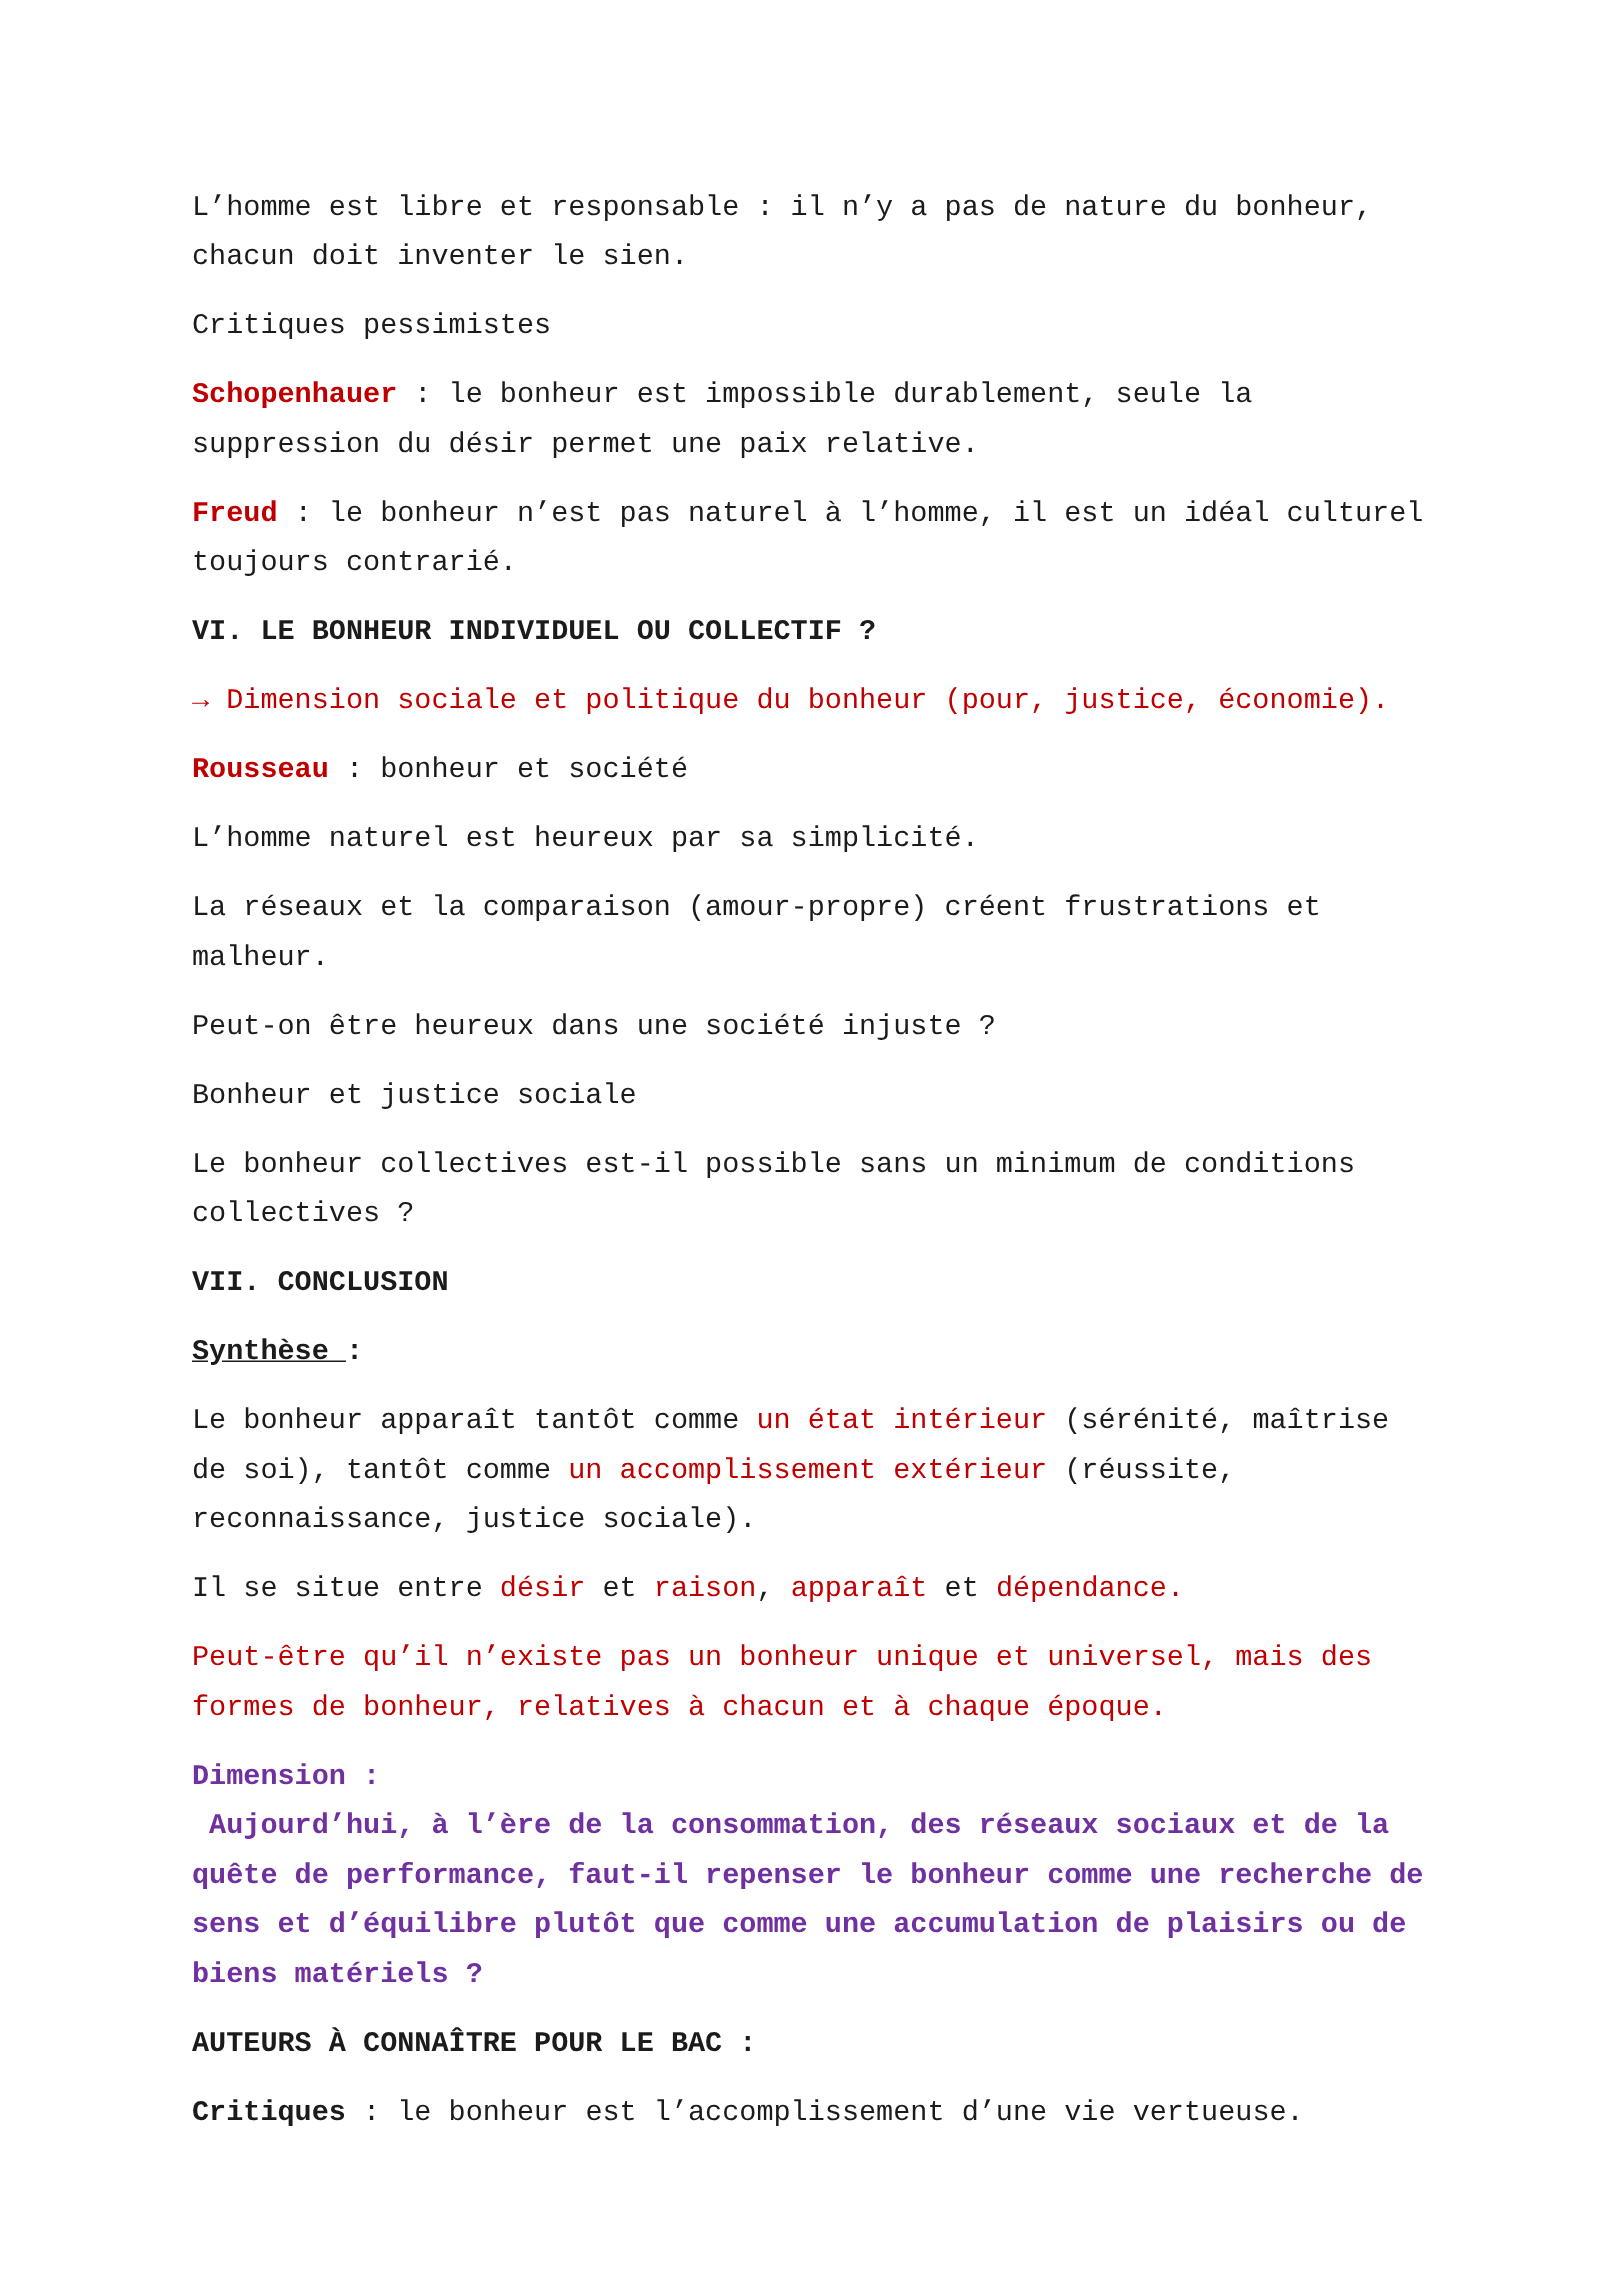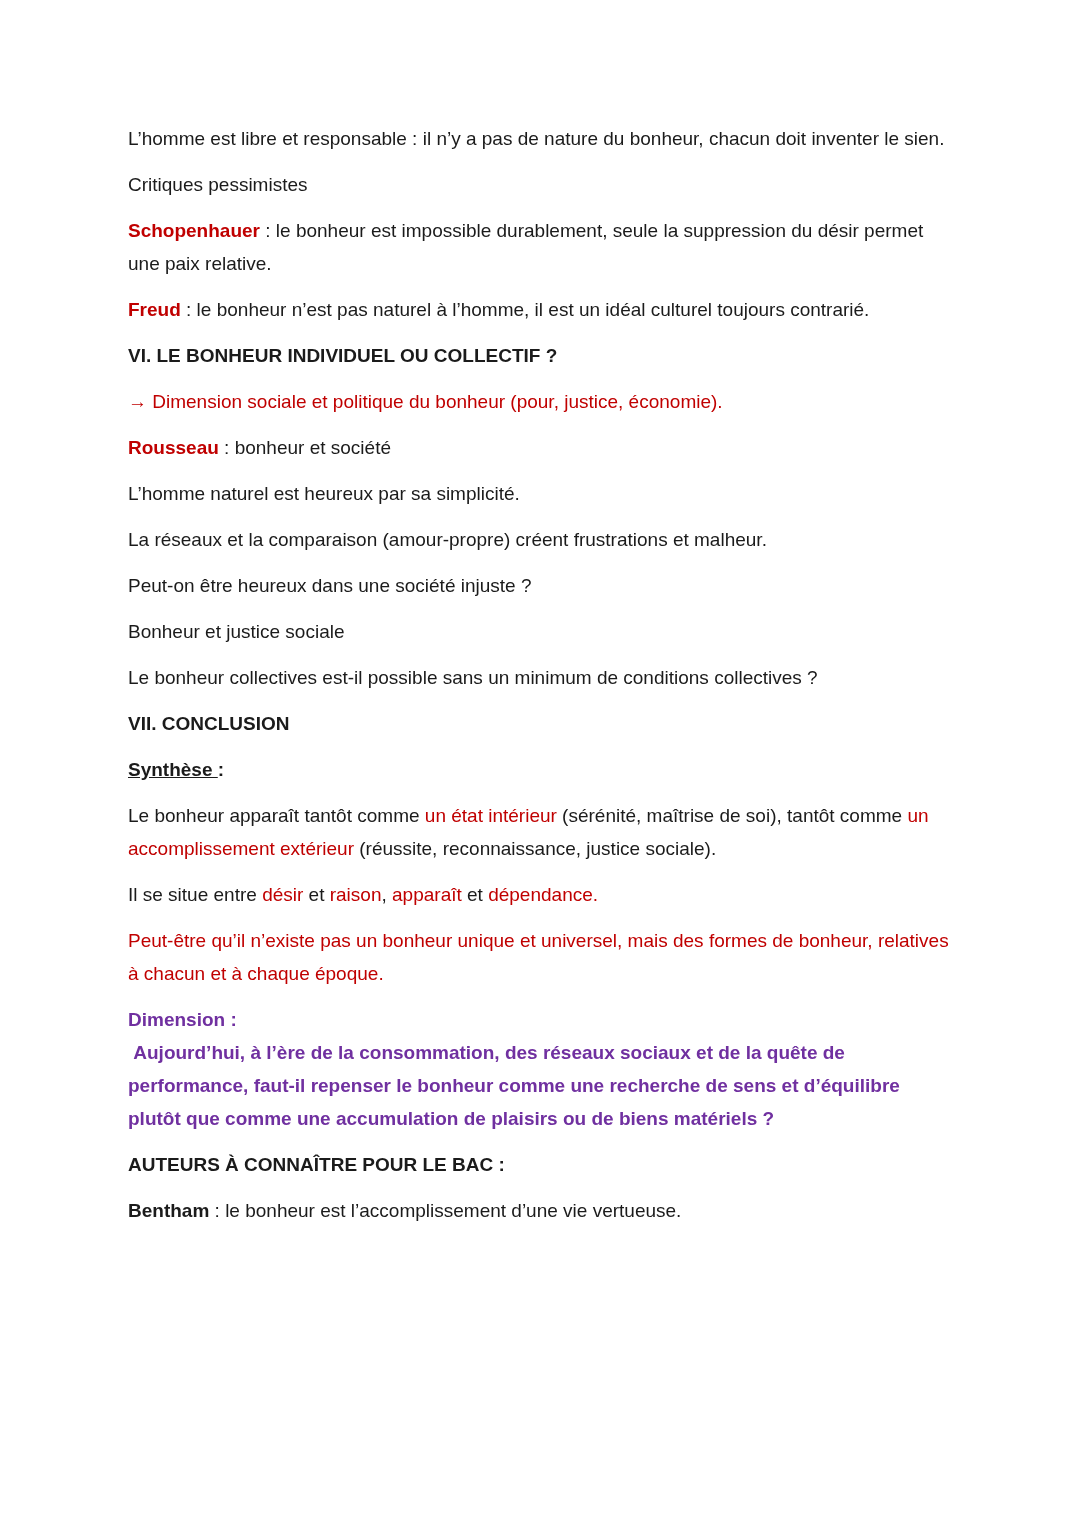--- a/index.html
+++ b/index.html
@@ -16,21 +16,21 @@
     height: 1527px;
     margin: 0 auto;
     background: var(--page-bg);
     overflow: hidden;
   }
   .doc-content {
     position: absolute;
     top: 122px;
     left: 128px;
     width: 824px;
-    font-family: Liberation Sans, sans-serif;
+    font-family: Liberation Mono, monospace;
     font-size: 19px;
     line-height: 33px;
     color: var(--text);
   }
   .para { margin: 0 0 13px 0; }
   .bold { font-weight: 700; }
   .red { color: var(--red); }
   .purple { color: var(--purple); }
   .underline { text-decoration: underline; }
 </style>
@@ -51,15 +51,15 @@
       <p class="para"><span>Peut-on être heureux dans une société injuste ?</span></p>
       <p class="para"><span>Bonheur et justice sociale</span></p>
       <p class="para"><span>Le bonheur collectives est-il possible sans un minimum de conditions collectives ?</span></p>
       <p class="para"><span class="bold">VII. CONCLUSION</span></p>
       <p class="para"><span class="bold underline">Synthèse&nbsp;</span><span class="bold">:</span></p>
       <p class="para"><span>Le bonheur apparaît tantôt comme </span><span class="red">un état intérieur</span><span> (sérénité, maîtrise de soi), tantôt comme </span><span class="red">un accomplissement extérieur</span><span> (réussite, reconnaissance, justice sociale).</span></p>
       <p class="para"><span>Il se situe entre </span><span class="red">désir</span><span> et </span><span class="red">raison</span><span>, </span><span class="red">apparaît</span><span> et </span><span class="red">dépendance.</span></p>
       <p class="para"><span class="red">Peut-être qu’il n’existe pas un bonheur unique et universel, mais des formes de bonheur, relatives à chacun et à chaque époque.</span></p>
       <p class="para"><span class="bold purple">Dimension :</span><br><span class="bold purple">&nbsp;Aujourd’hui, à l’ère de la consommation, des réseaux sociaux et de la quête de performance, faut-il repenser le bonheur comme une recherche de sens et d’équilibre plutôt que comme une accumulation de plaisirs ou de biens matériels ?</span></p>
       <p class="para"><span class="bold">AUTEURS À CONNAÎTRE POUR LE BAC :</span></p>
-      <p class="para"><span class="bold">Bentham</span><span> : le bonheur est l’accomplissement d’une vie vertueuse.</span></p>
+      <p class="para"><span class="bold">Critiques</span><span> : le bonheur est l’accomplissement d’une vie vertueuse.</span></p>
     </div>
 </div>
 
 </body></html>

